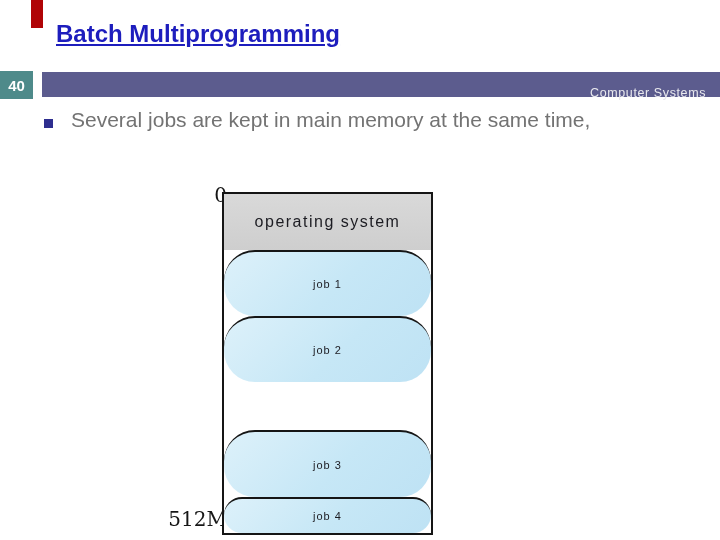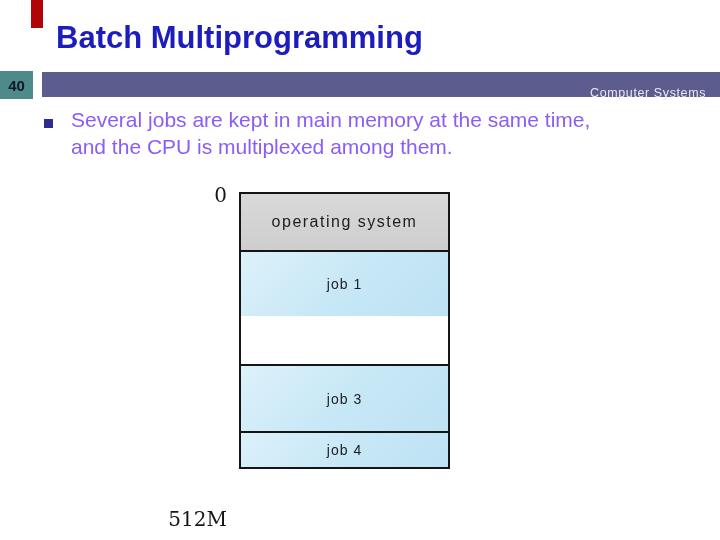--- a/index.html
+++ b/index.html
@@ -11,77 +11,77 @@
     font-family: "Liberation Sans", sans-serif;
   }
 
   
   .accent-red {
     position: absolute; left: 31px; top: 0; width: 12px; height: 28px;
     background: #b00406;
   }
   .slide-title {
     position: absolute; left: 56px; top: 20px;
-    font-size: 31px; font-weight: bold; color: #1d1dbd;
-    letter-spacing: 0px; white-space: nowrap;
+    font-size: 24px; font-weight: bold; color: #1d1dbd;
+    letter-spacing: 0px; white-space: nowrap; text-decoration: underline;
   }
   .page-number-box {
     position: absolute; left: 0; top: 71px; width: 33px; height: 28px;
-    background: #4e8a8a; color: #0f172a;
+    background: #4e8a8a; color: #ffffff;
     display: flex; align-items: center; justify-content: center;
     font-size: 15px; font-weight: bold;
   }
   .header-band {
     position: absolute; left: 42px; top: 72px; width: 678px; height: 25px;
     background: #5c5c8e;
   }
   .header-band-label {
     position: absolute; right: 14px; top: 0; height: 42px;
     display: flex; align-items: center;
     color: #e9e9ee; font-size: 12.5px; letter-spacing: 0.6px;
   }
 
   
   .bullet-square {
     position: absolute; left: 44px; top: 119px; width: 9px; height: 9px;
     background: #2e2e8f;
   }
   .bullet-text {
     position: absolute; left: 71px; top: 106px; width: 620px;
-    font-size: 21px; line-height: 27px; color: #8b5cf6;
+    font-size: 21px; line-height: 27px; color: #737373;
   }
 
   
   .mem-addr {
     position: absolute; text-align: right;
     font-family: "DejaVu Serif", serif;
     font-size: 20px; color: #161616;
   }
   .mem-addr-top    { left: 180px; top: 183px; width: 47px; }
   .mem-addr-bottom { left: 160px; top: 507px; width: 67px; }
 
   .memory-column {
-    position: absolute; left: 239px; top: 192px; width: 211px;
+    position: absolute; left: 222px; top: 192px; width: 211px;
     border: 2px solid #151515; box-sizing: border-box;
     background: #ffffff;
   }
   .mem-section {
     display: flex; align-items: center; justify-content: center;
     box-sizing: border-box;
     color: #1c1c22;
   }
   .mem-section + .mem-section { border-top: 2px solid #151515; }
   .mem-os {
     height: 56px;
     background: linear-gradient(180deg, #d9d9d9 0%, #cecece 100%);
     font-size: 16px; letter-spacing: 1.5px;
   }
   .mem-job {
     background: linear-gradient(135deg, #ddf1fa 0%, #c6e7f6 55%, #bee2f4 100%);
-    font-size: 14px; letter-spacing: 1px;
+    font-size: 11px; letter-spacing: 1px; border-radius: 31px;
   }
   .mem-job1 { height: 66px; }
   .mem-job2 { height: 66px; }
   .mem-job3 { height: 67px; margin-top: 48px; }
   .mem-job4 { height: 36px; }
 </style>
 </head>
 <body>
 
 <div class="accent-red"></div>
@@ -92,32 +92,34 @@
   <span>40</span>
 </div>
 
 <div class="header-band">
   <span class="header-band-label">Computer Systems</span>
 </div>
 
 <div class="bullet-square"></div>
 <div class="bullet-text">
   <div>Several jobs are kept in main memory at the same time,</div>
-  <div>and the CPU is multiplexed among them.</div>
 </div>
 
 <div class="mem-addr mem-addr-top">0</div>
 <div class="mem-addr mem-addr-bottom">512M</div>
 
 <div class="memory-column">
   <div class="mem-section mem-os">
     <span>operating system</span>
   </div>
   <div class="mem-section mem-job mem-job1">
     <span>job 1</span>
   </div>
+  <div class="mem-section mem-job mem-job2">
+    <span>job 2</span>
+  </div>
   <div class="mem-section mem-job mem-job3">
     <span>job 3</span>
   </div>
   <div class="mem-section mem-job mem-job4">
     <span>job 4</span>
   </div>
 </div>
 
 </body></html>

